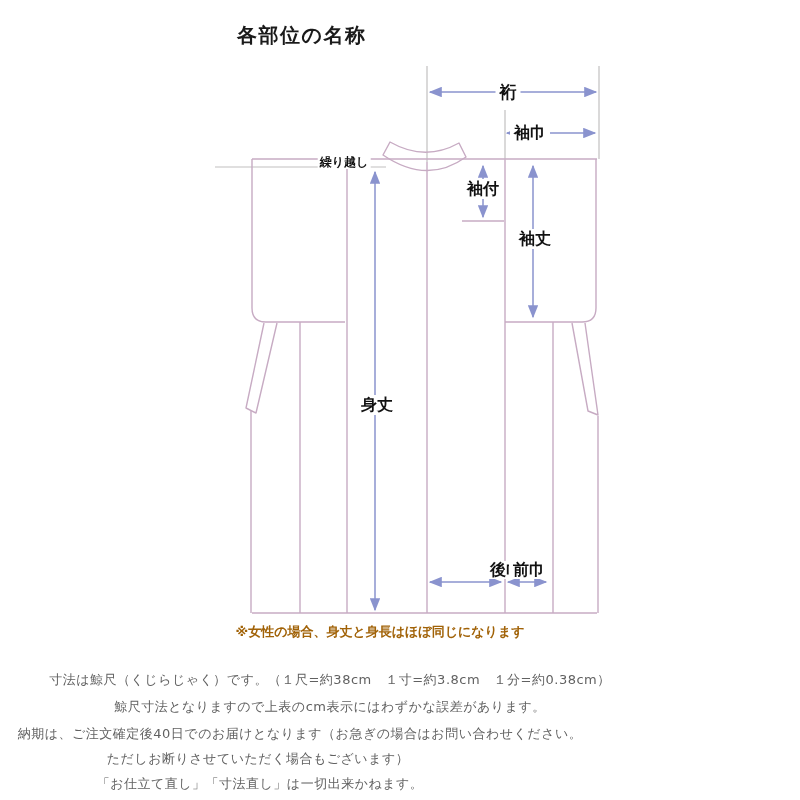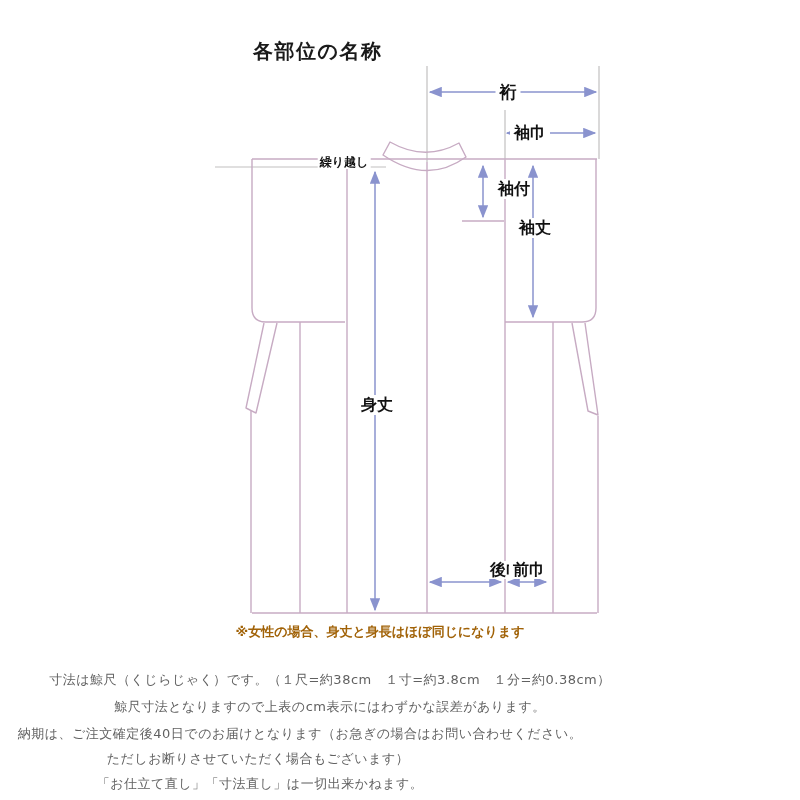--- a/index.html
+++ b/index.html
@@ -4,34 +4,34 @@
 <style>
   html,body{margin:0;padding:0;}
   body{
     width:800px;height:800px;background:#ffffff;
     font-family:"DejaVu Sans","Liberation Sans",sans-serif;
     position:relative;overflow:hidden;
   }
   .page{position:absolute;inset:0;}
   .title{
     position:absolute;left:237px;top:22px;
-    font-size:20px;font-weight:bold;color:#1a1a1a;letter-spacing:1.5px;margin:16px;
+    font-size:20px;font-weight:bold;color:#1a1a1a;letter-spacing:1.5px;margin:0;
   }
   .diagram{position:absolute;inset:0;}
   .diagram svg{position:absolute;left:0;top:0;}
   .dlabel{
     position:absolute;transform:translate(-50%,-50%);
     background:#ffffff;color:#111111;font-weight:bold;white-space:nowrap;
     line-height:1;padding:1px 4px;
   }
   .lbl-yuki      {left:508px;top:92px;font-size:17px;}
   .lbl-sodehaba  {left:530px;top:133px;font-size:16px;}
   .lbl-kurikoshi {left:344px;top:162px;font-size:12px;padding:1px 2px;}
-  .lbl-sodetsuke {left:483px;top:189px;font-size:16px;padding:2px 2px;margin-left:31px;}
-  .lbl-sodetake  {left:535px;top:228px;font-size:16px;padding:2px 2px;}
+  .lbl-sodetsuke {left:483px;top:189px;font-size:16px;padding:2px 2px;}
+  .lbl-sodetake  {left:535px;top:239px;font-size:16px;padding:2px 2px;}
   .lbl-mitake    {left:377px;top:379px;font-size:16px;padding:2px 2px;margin-top:26px;}
   .lbl-ushirohaba{left:466px;top:570px;font-size:16px;margin-left:40px;}
   .lbl-maehaba   {left:529px;top:570px;font-size:16px;}
   .note{
     position:absolute;left:380px;top:623px;transform:translateX(-50%);
     font-size:13px;font-weight:bold;color:#a16207;white-space:nowrap;letter-spacing:0px;
   }
   .footer{position:absolute;left:0;top:0;width:800px;}
   .fline{
     position:absolute;left:0;width:660px;text-align:center;

